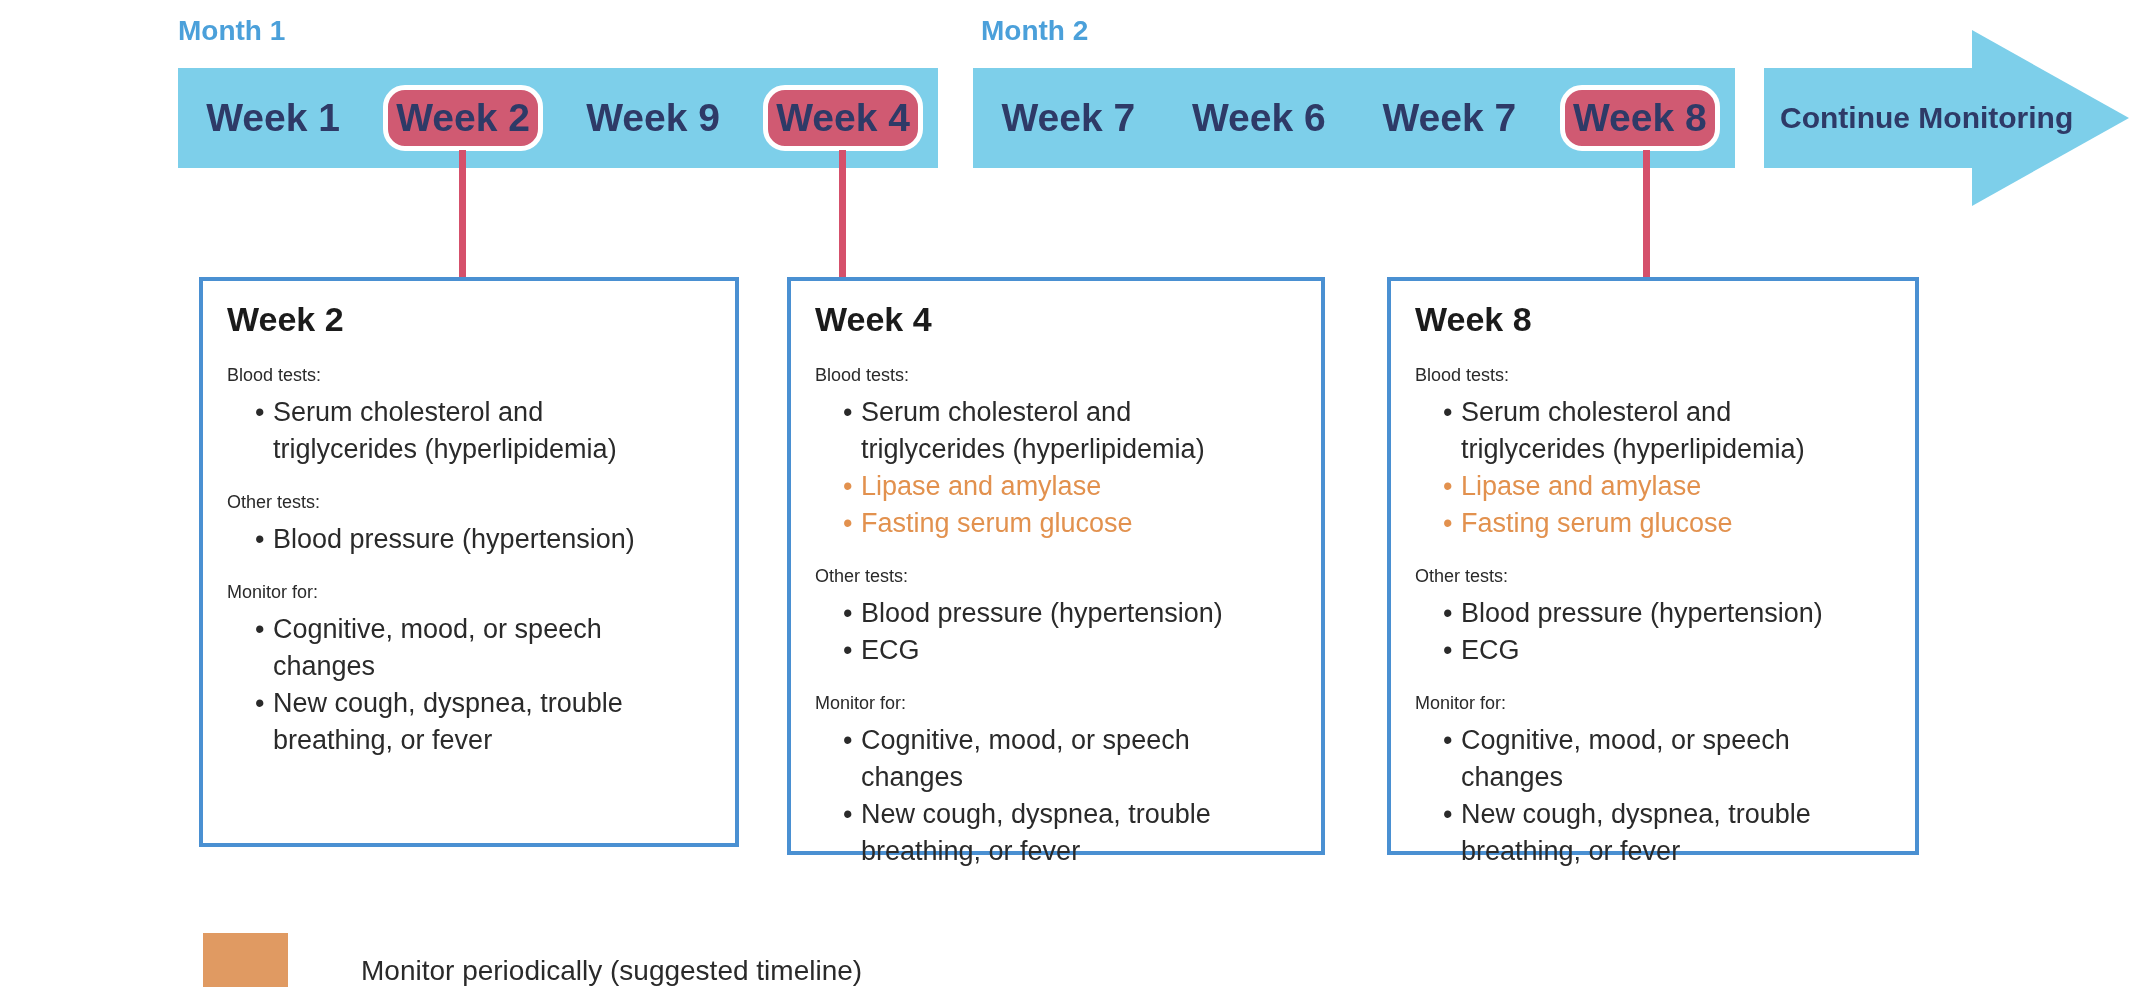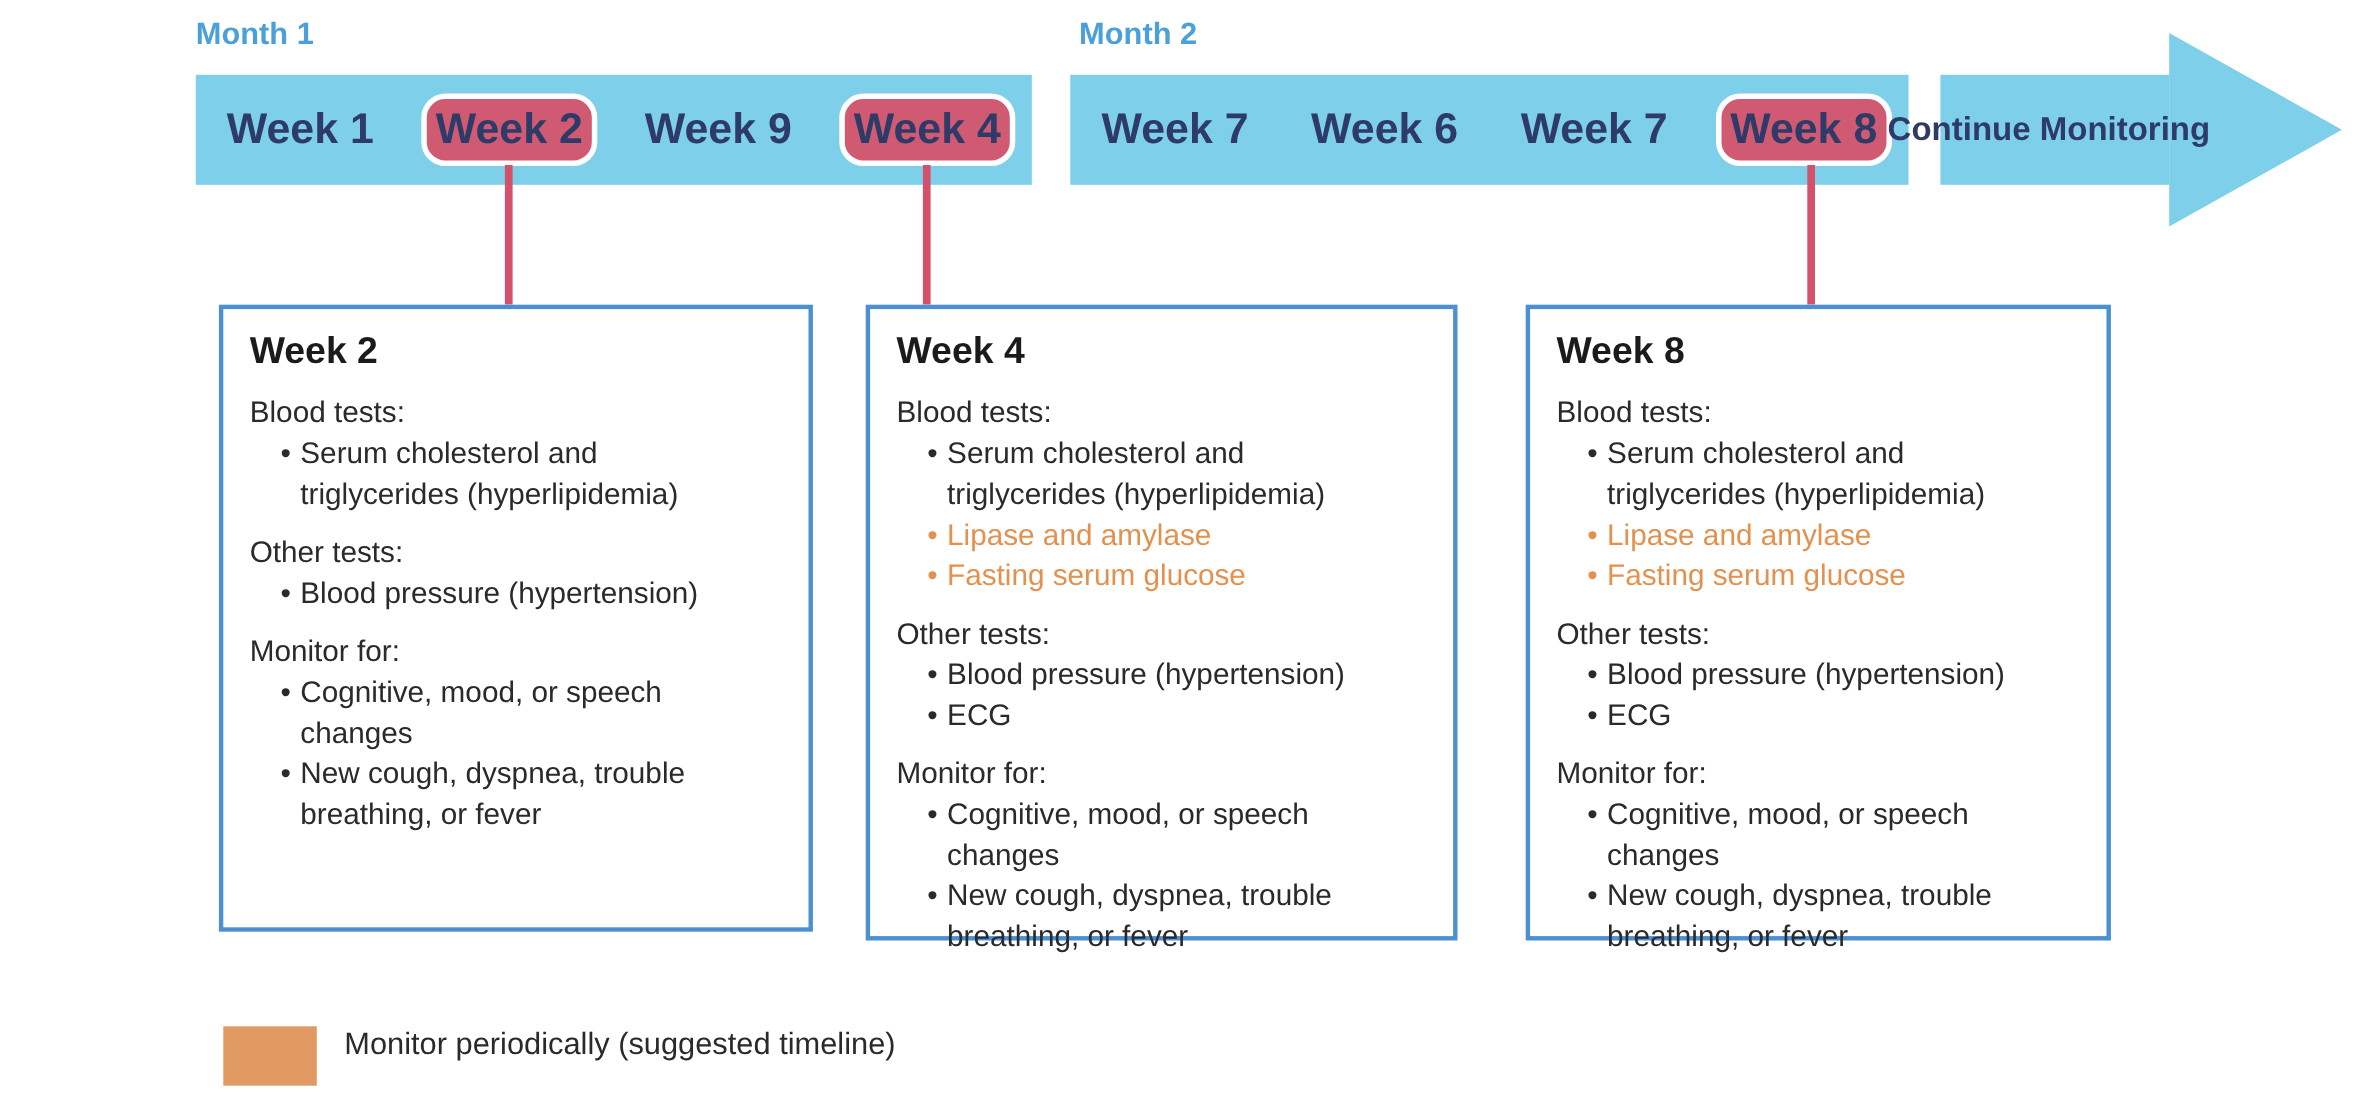--- a/index.html
+++ b/index.html
@@ -30,51 +30,51 @@
   }
   .arrow-body{
     position:absolute;left:1764px;top:68px;width:208px;height:100px;background:#7DCFEA;
   }
   .arrow-head{
     position:absolute;left:1972px;top:30px;width:0;height:0;
     border-top:88px solid transparent;border-bottom:88px solid transparent;
     border-left:157px solid #7DCFEA;
   }
   .arrow-label{
-    position:absolute;left:1716px;top:68px;height:100px;width:320px;
+    position:absolute;left:1780px;top:68px;height:100px;width:320px;
     display:flex;align-items:center;
     font-size:30px;font-weight:700;color:#2E3A67;white-space:nowrap;text-align:center;
   }
   .connector{
     position:absolute;top:150px;height:127px;width:7px;background:#D5506B;
   }
   .detail-box{
     position:absolute;top:277px;box-sizing:border-box;
     border:4px solid #4A90D2;background:#ffffff;
     padding:12px 24px;
   }
   .box-title{
     font-size:34px;font-weight:700;color:#1b1b1b;line-height:44px;margin:4px 0 6px 0;
   }
   .section-label{
-    font-size:27px;color:#2a2a2a;line-height:37px;margin-top:16px;
+    font-size:18px;color:#2a2a2a;line-height:37px;margin-top:16px;
   }
   ul.items{
     list-style:none;margin:0;padding:0 0 0 46px;
   }
   ul.items li{
     position:relative;font-size:27px;line-height:37px;color:#2a2a2a;max-width:400px;
   }
   ul.items li::before{
     content:"\2022";position:absolute;left:-18px;top:0;
     font-size:27px;line-height:37px;color:#2a2a2a;
   }
   ul.items li.periodic{color:#E2914E;}
   ul.items li.periodic::before{color:#E2914E;}
-  .legend{position:absolute;left:203px;top:933px;display:flex;align-items:flex-start;}
+  .legend{position:absolute;left:203px;top:933px;display:flex;align-items:flex-end;gap:48px;}
   .legend-swatch{width:85px;height:54px;background:#E09A62;margin-right:25px;}
   .legend-label{font-size:28px;color:#2a2a2a;white-space:nowrap;}
 </style>
 </head>
 <body>
 
 <div class="canvas">
 
   <div class="month-label" style="left:178px;">Month 1</div>
   <div class="month-label" style="left:981px;">Month 2</div>

